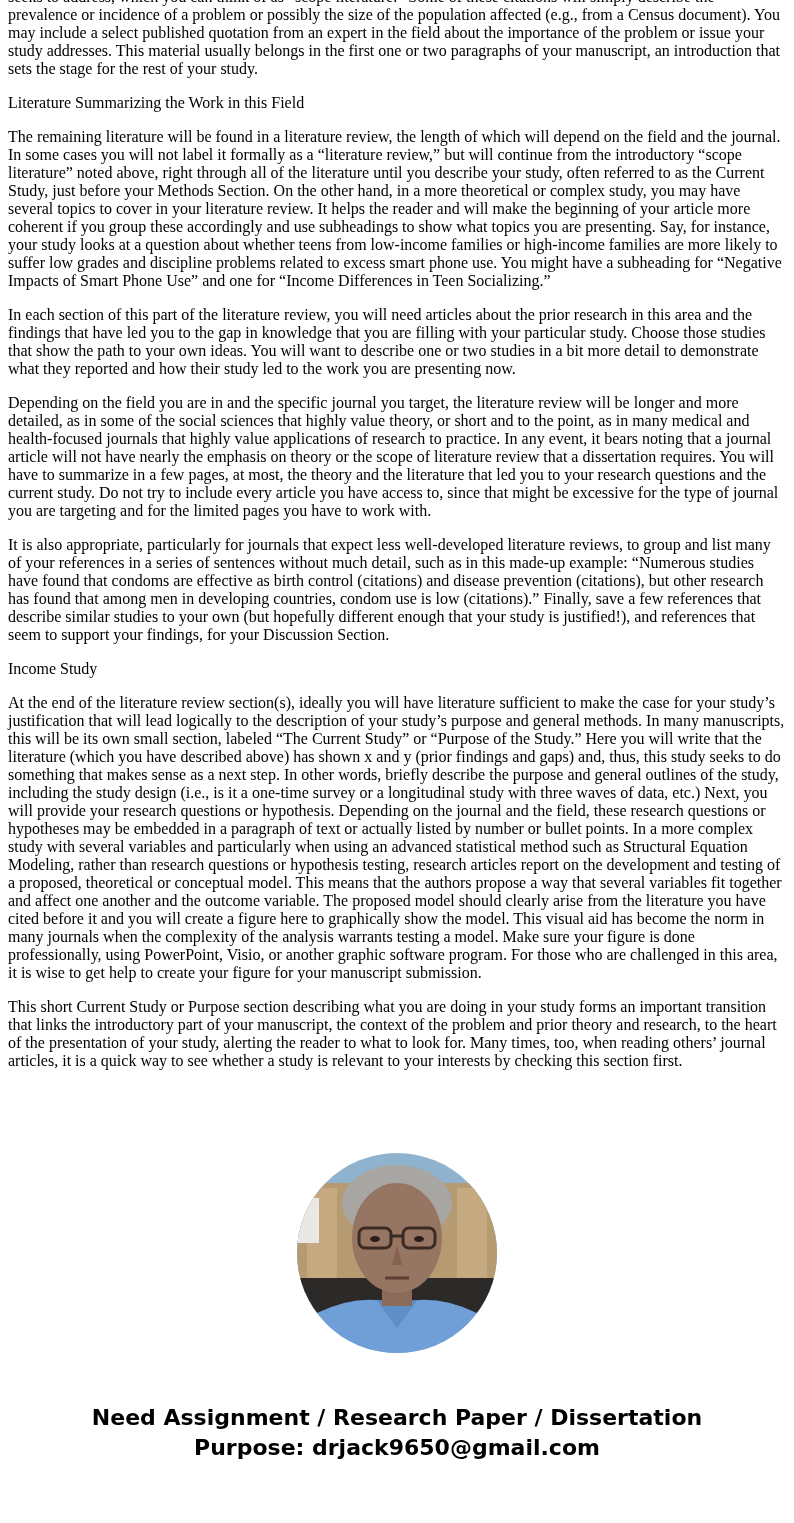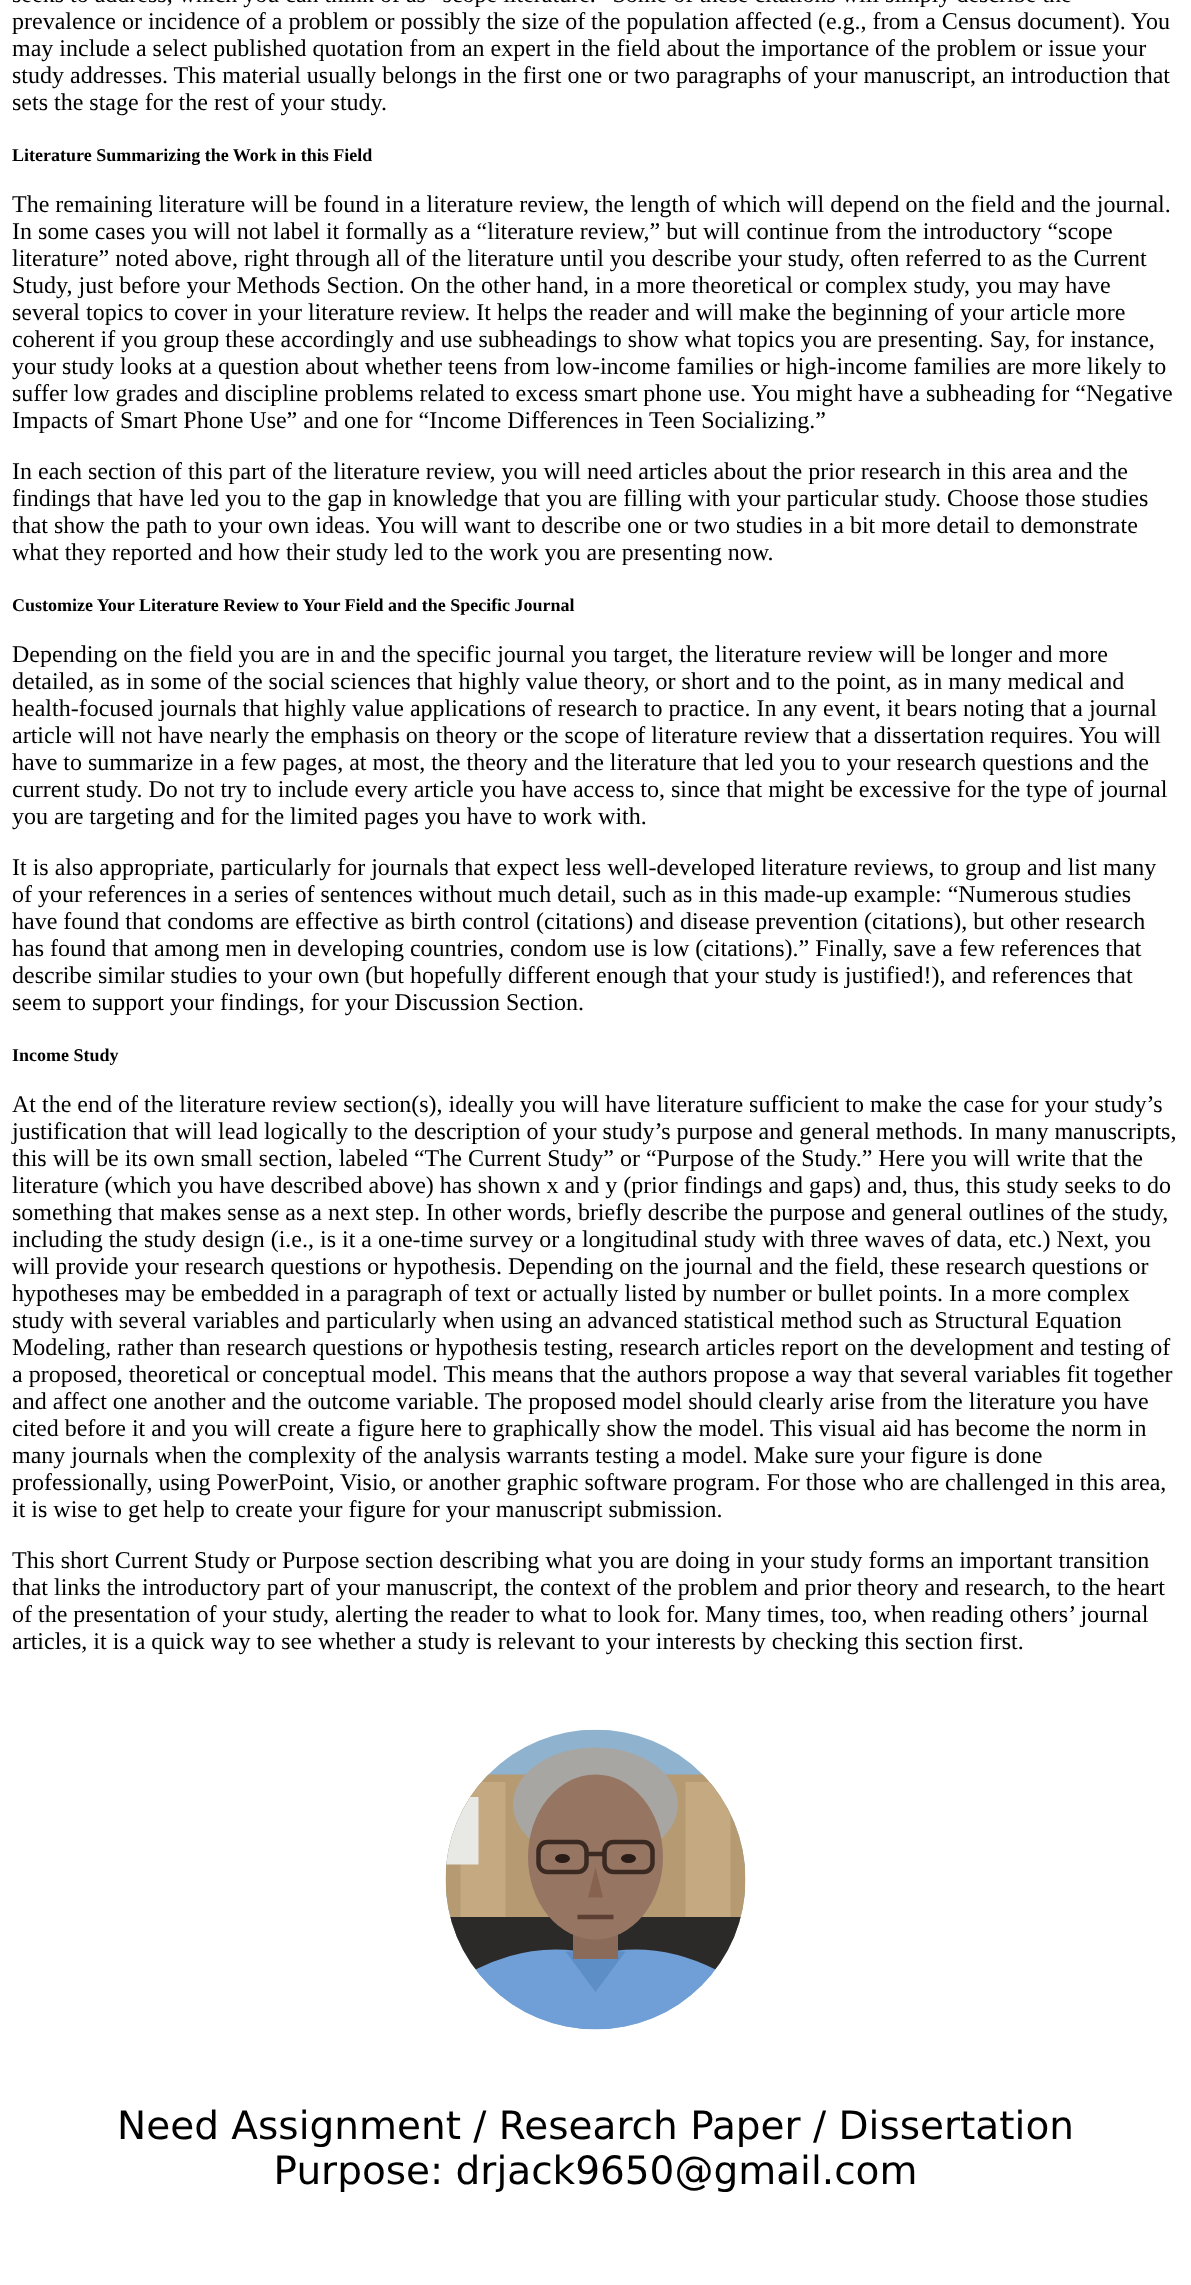--- a/index.html
+++ b/index.html
@@ -20,22 +20,22 @@
       width: 778px;
       font-family: "Liberation Serif", "DejaVu Serif", serif;
       font-size: 16px;
       line-height: 18px;
       color: #000000;
     }
     .page p {
       margin: 0 0 16px 0;
     }
     .page h3 {
-      font-size: 12px;
-      font-weight: bold;
+      font-size: 16px;
+      font-weight: normal;
       margin: 0 0 16px 0;
       line-height: 18px;
     }
     .avatar-wrap {
       position: absolute;
       top: 1153px;
       left: 297px;
       width: 200px;
       height: 200px;
       border-radius: 50%;
@@ -44,38 +44,37 @@
     .avatar-wrap svg {
       display: block;
     }
     .promo {
       position: absolute;
       top: 1403px;
       left: 0;
       width: 794px;
       text-align: center;
       font-family: "DejaVu Sans", sans-serif;
-      font-weight: normal;
-      font-size: 26px;
+      font-weight: bold;
+      font-size: 22px;
       line-height: 30px;
       color: #000000;
     }
     .promo div {
       margin: 0;
     }
   </style>
 </head>
 <body>
 
 <div class="page">
   <p>seeks to address, which you can think of as “scope literature.” Some of these citations will simply describe the prevalence or incidence of a problem or possibly the size of the population affected (e.g., from a Census document). You may include a select published quotation from an expert in the field about the importance of the problem or issue your study addresses. This material usually belongs in the first one or two paragraphs of your manuscript, an introduction that sets the stage for the rest of your study.</p>
   <h3>Literature Summarizing the Work in this Field</h3>
   <p>The remaining literature will be found in a literature review, the length of which will depend on the field and the journal. In some cases you will not label it formally as a “literature review,” but will continue from the introductory “scope literature” noted above, right through all of the literature until you describe your study, often referred to as the Current Study, just before your Methods Section. On the other hand, in a more theoretical or complex study, you may have several topics to cover in your literature review. It helps the reader and will make the beginning of your article more coherent if you group these accordingly and use subheadings to show what topics you are presenting. Say, for instance, your study looks at a question about whether teens from low-income families or high-income families are more likely to suffer low grades and discipline problems related to excess smart phone use. You might have a subheading for “Negative Impacts of Smart Phone Use” and one for “Income Differences in Teen Socializing.”</p>
   <p>In each section of this part of the literature review, you will need articles about the prior research in this area and the findings that have led you to the gap in knowledge that you are filling with your particular study. Choose those studies that show the path to your own ideas. You will want to describe one or two studies in a bit more detail to demonstrate what they reported and how their study led to the work you are presenting now.</p>
-  <h3>Customize Your Literature Review to Your Field and the Specific Journal</h3>
   <p>Depending on the field you are in and the specific journal you target, the literature review will be longer and more detailed, as in some of the social sciences that highly value theory, or short and to the point, as in many medical and health-focused journals that highly value applications of research to practice. In any event, it bears noting that a journal article will not have nearly the emphasis on theory or the scope of literature review that a dissertation requires. You will have to summarize in a few pages, at most, the theory and the literature that led you to your research questions and the current study. Do not try to include every article you have access to, since that might be excessive for the type of journal you are targeting and for the limited pages you have to work with.</p>
   <p>It is also appropriate, particularly for journals that expect less well-developed literature reviews, to group and list many of your references in a series of sentences without much detail, such as in this made-up example: “Numerous studies have found that condoms are effective as birth control (citations) and disease prevention (citations), but other research has found that among men in developing countries, condom use is low (citations).” Finally, save a few references that describe similar studies to your own (but hopefully different enough that your study is justified!), and references that seem to support your findings, for your Discussion Section.</p>
   <h3>Income Study</h3>
   <p>At the end of the literature review section(s), ideally you will have literature sufficient to make the case for your study’s justification that will lead logically to the description of your study’s purpose and general methods. In many manuscripts, this will be its own small section, labeled “The Current Study” or “Purpose of the Study.” Here you will write that the literature (which you have described above) has shown x and y (prior findings and gaps) and, thus, this study seeks to do something that makes sense as a next step. In other words, briefly describe the purpose and general outlines of the study, including the study design (i.e., is it a one-time survey or a longitudinal study with three waves of data, etc.) Next, you will provide your research questions or hypothesis. Depending on the journal and the field, these research questions or hypotheses may be embedded in a paragraph of text or actually listed by number or bullet points. In a more complex study with several variables and particularly when using an advanced statistical method such as Structural Equation Modeling, rather than research questions or hypothesis testing, research articles report on the development and testing of a proposed, theoretical or conceptual model. This means that the authors propose a way that several variables fit together and affect one another and the outcome variable. The proposed model should clearly arise from the literature you have cited before it and you will create a figure here to graphically show the model. This visual aid has become the norm in many journals when the complexity of the analysis warrants testing a model. Make sure your figure is done professionally, using PowerPoint, Visio, or another graphic software program. For those who are challenged in this area, it is wise to get help to create your figure for your manuscript submission.</p>
   <p>This short Current Study or Purpose section describing what you are doing in your study forms an important transition that links the introductory part of your manuscript, the context of the problem and prior theory and research, to the heart of the presentation of your study, alerting the reader to what to look for. Many times, too, when reading others’ journal articles, it is a quick way to see whether a study is relevant to your interests by checking this section first.</p>
 </div>
 
 <div class="avatar-wrap" title="author portrait photo">
   <svg width="200" height="200" viewBox="0 0 200 200">
 

